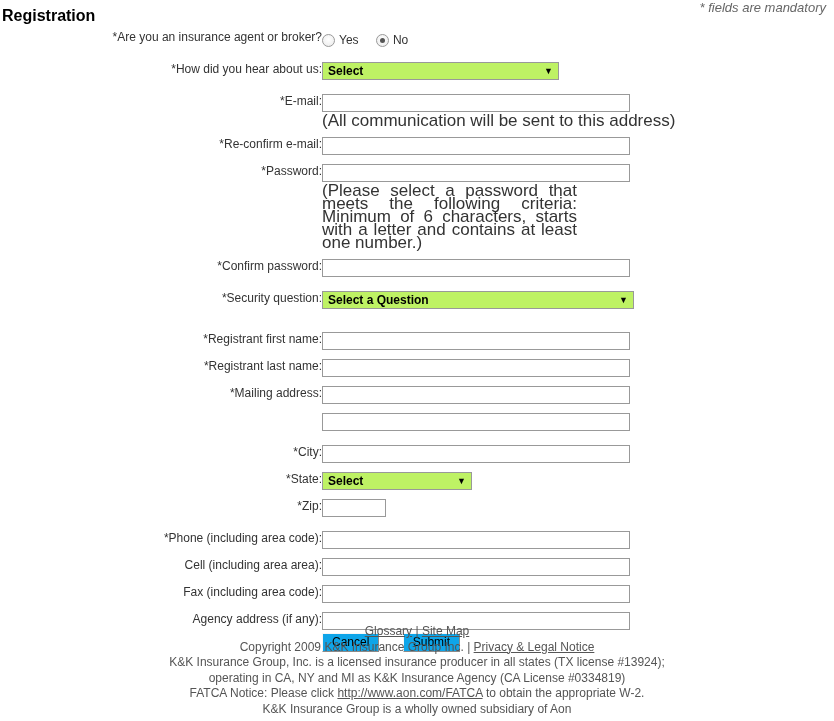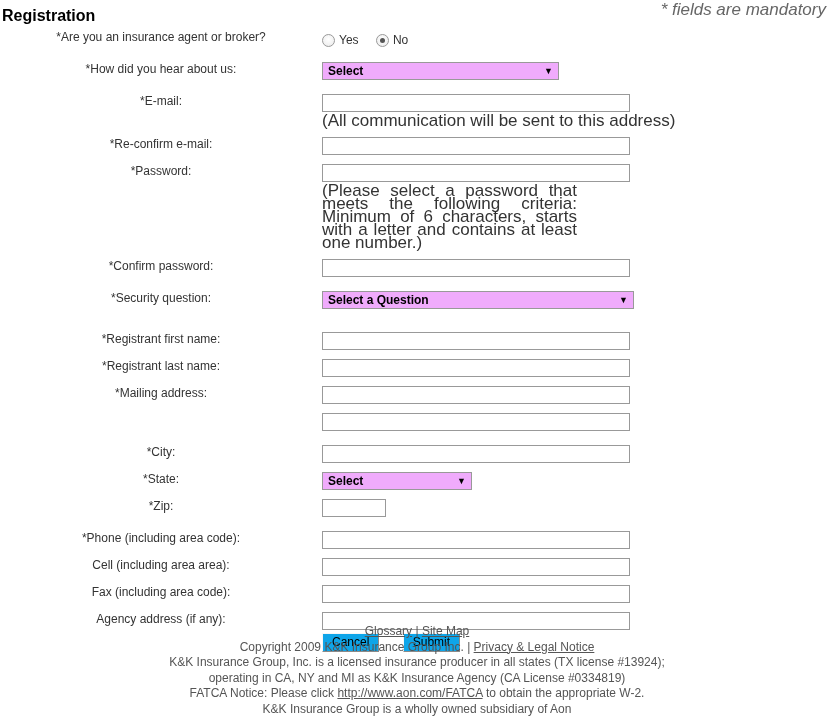--- a/index.html
+++ b/index.html
@@ -14,21 +14,21 @@
     font-family: "Liberation Sans", sans-serif;
     font-size: 12px;
     color: #333333;
     overflow: hidden;
   }
   .mandatory-note {
     position: absolute;
     top: 0px;
     right: 8px;
     font-style: italic;
-    font-size: 17px;
+    font-size: 13px;
     color: #666666;
     white-space: nowrap;
   }
   .page-title {
     position: absolute;
     top: 7px;
     left: 2px;
     font-weight: bold;
     font-size: 16px;
     color: #000000;
@@ -43,21 +43,21 @@
     border-collapse: collapse;
     margin: 0;
   }
   table.form-table td {
     padding: 0;
     vertical-align: top;
     font-size: 12px;
   }
   td.lbl {
     width: 322px;
-    text-align: center;
+    text-align: right;
     padding-right: 8px;
     color: #333333;
     white-space: nowrap;
     line-height: 14px;
     padding-top: 3px;
   }
   td.fld {
     width: 500px;
     text-align: left;
     line-height: 14px;
@@ -90,21 +90,21 @@
     padding: 1px 2px;
     box-sizing: content-box;
     vertical-align: top;
     overflow: auto;
   }
 
   .sel {
     position: relative;
     display: inline-block;
     border: 1px solid #999999;
-    background: #f0abfc;
+    background: #bef264;
     height: 16px;
     line-height: 16px;
     font-weight: bold;
     font-size: 12px;
     color: #000000;
     box-sizing: content-box;
     vertical-align: top;
   }
   .sel .seltext {
     position: absolute;

